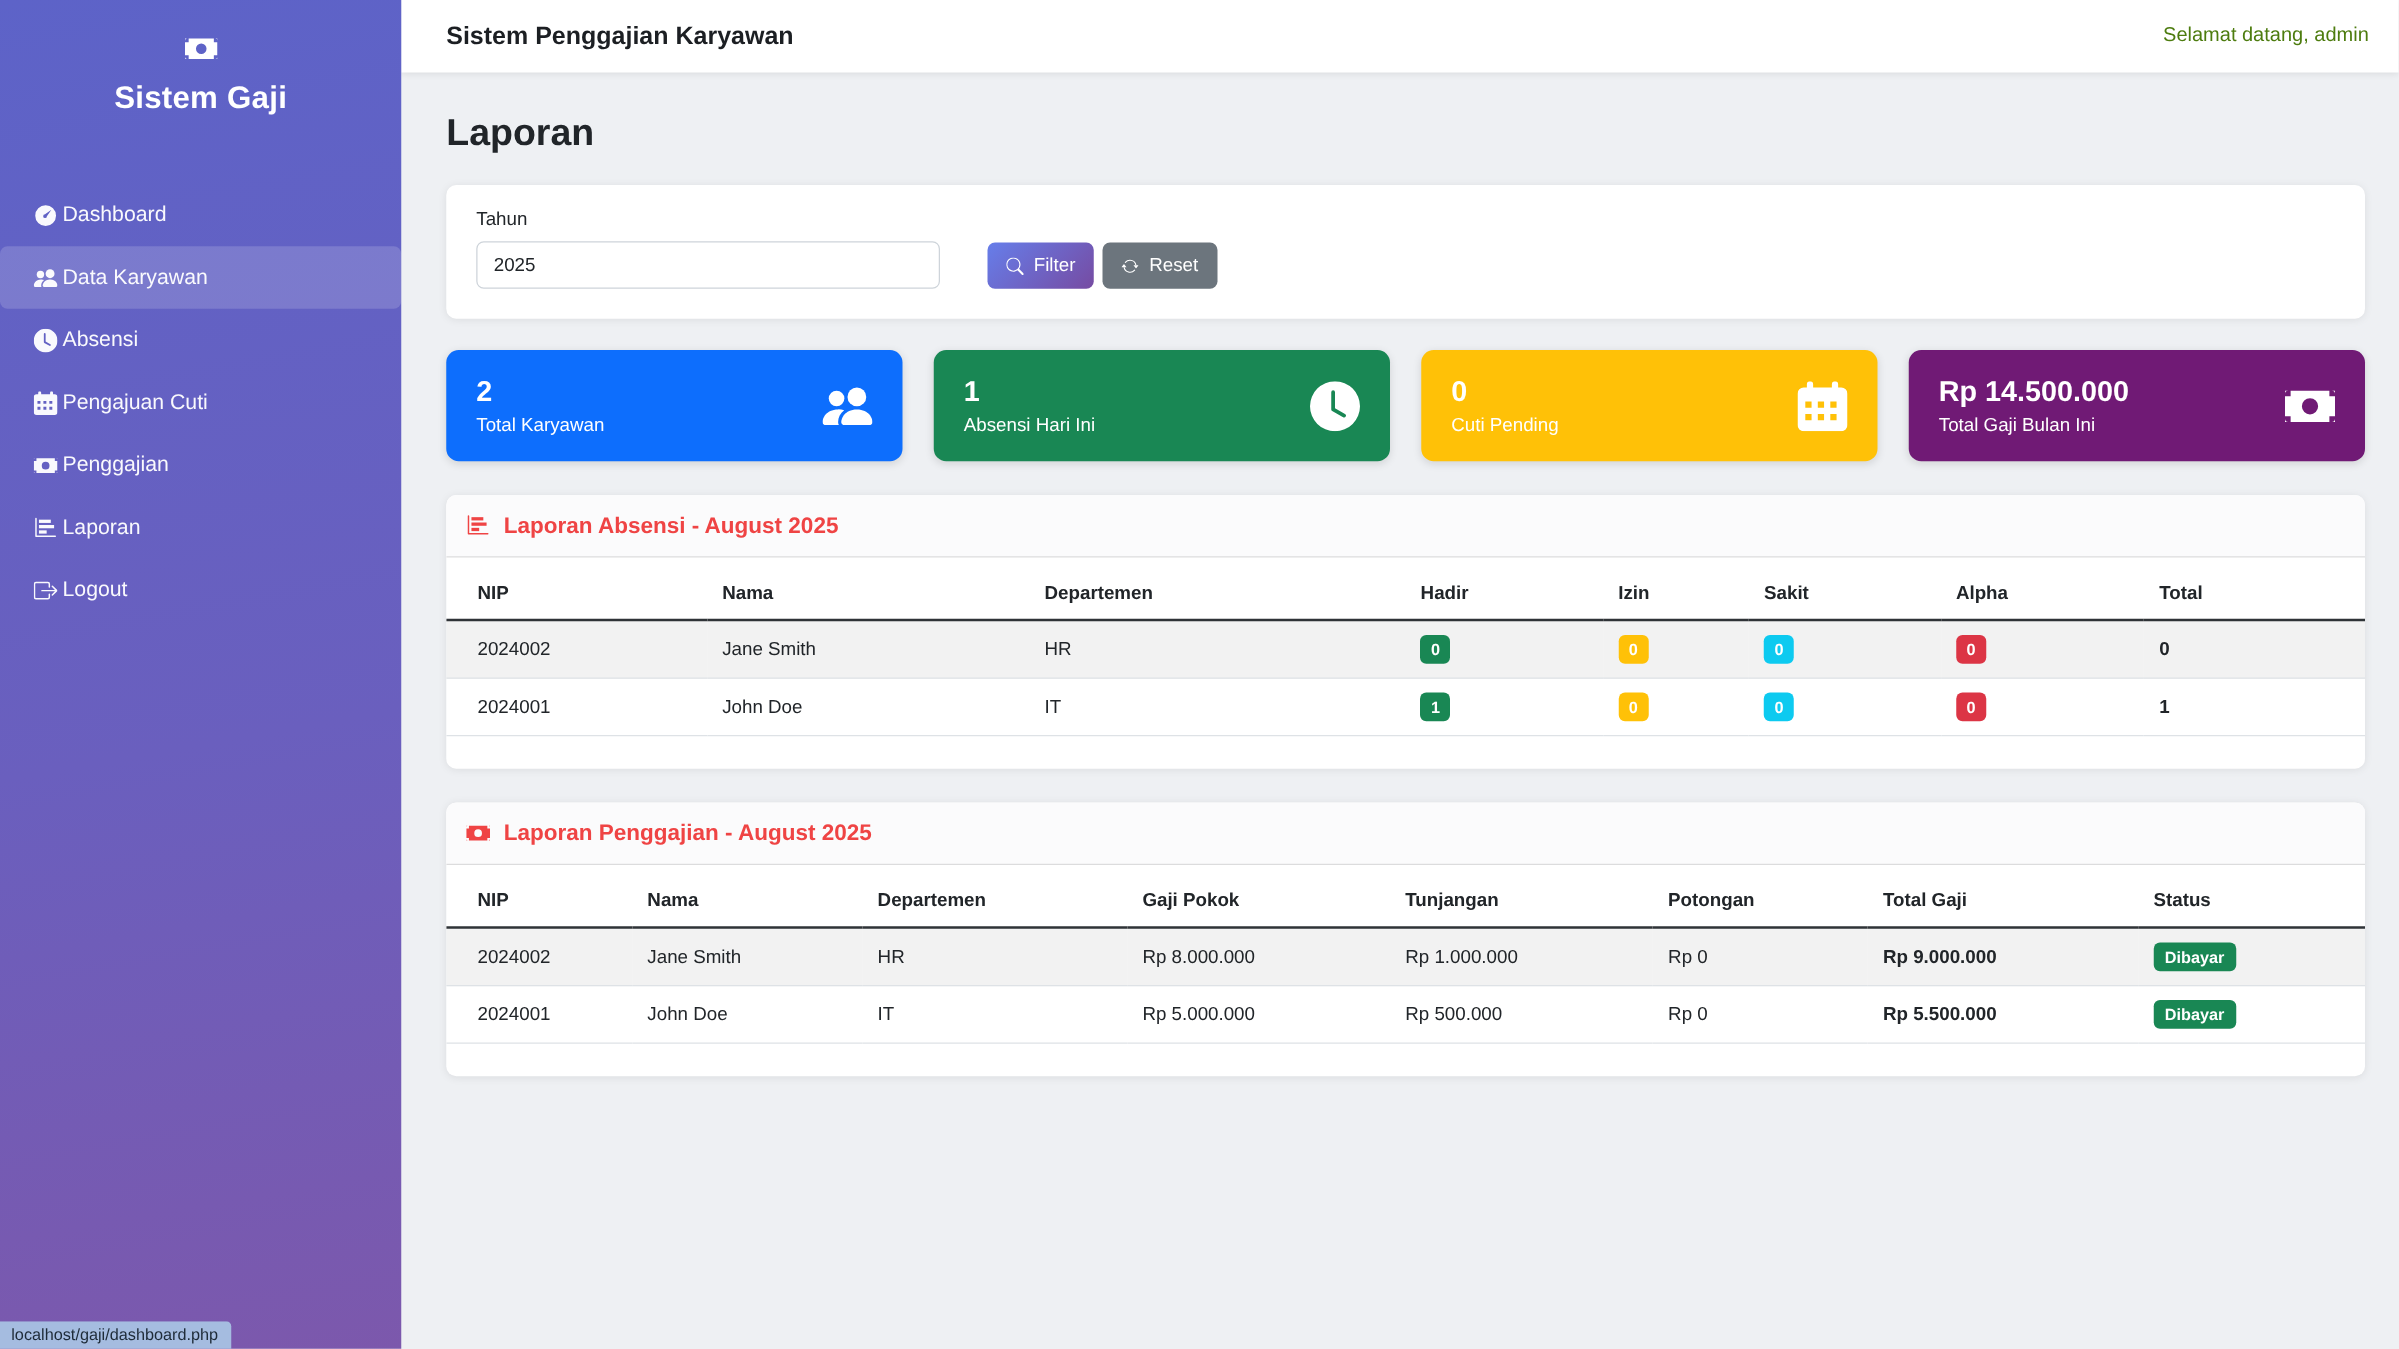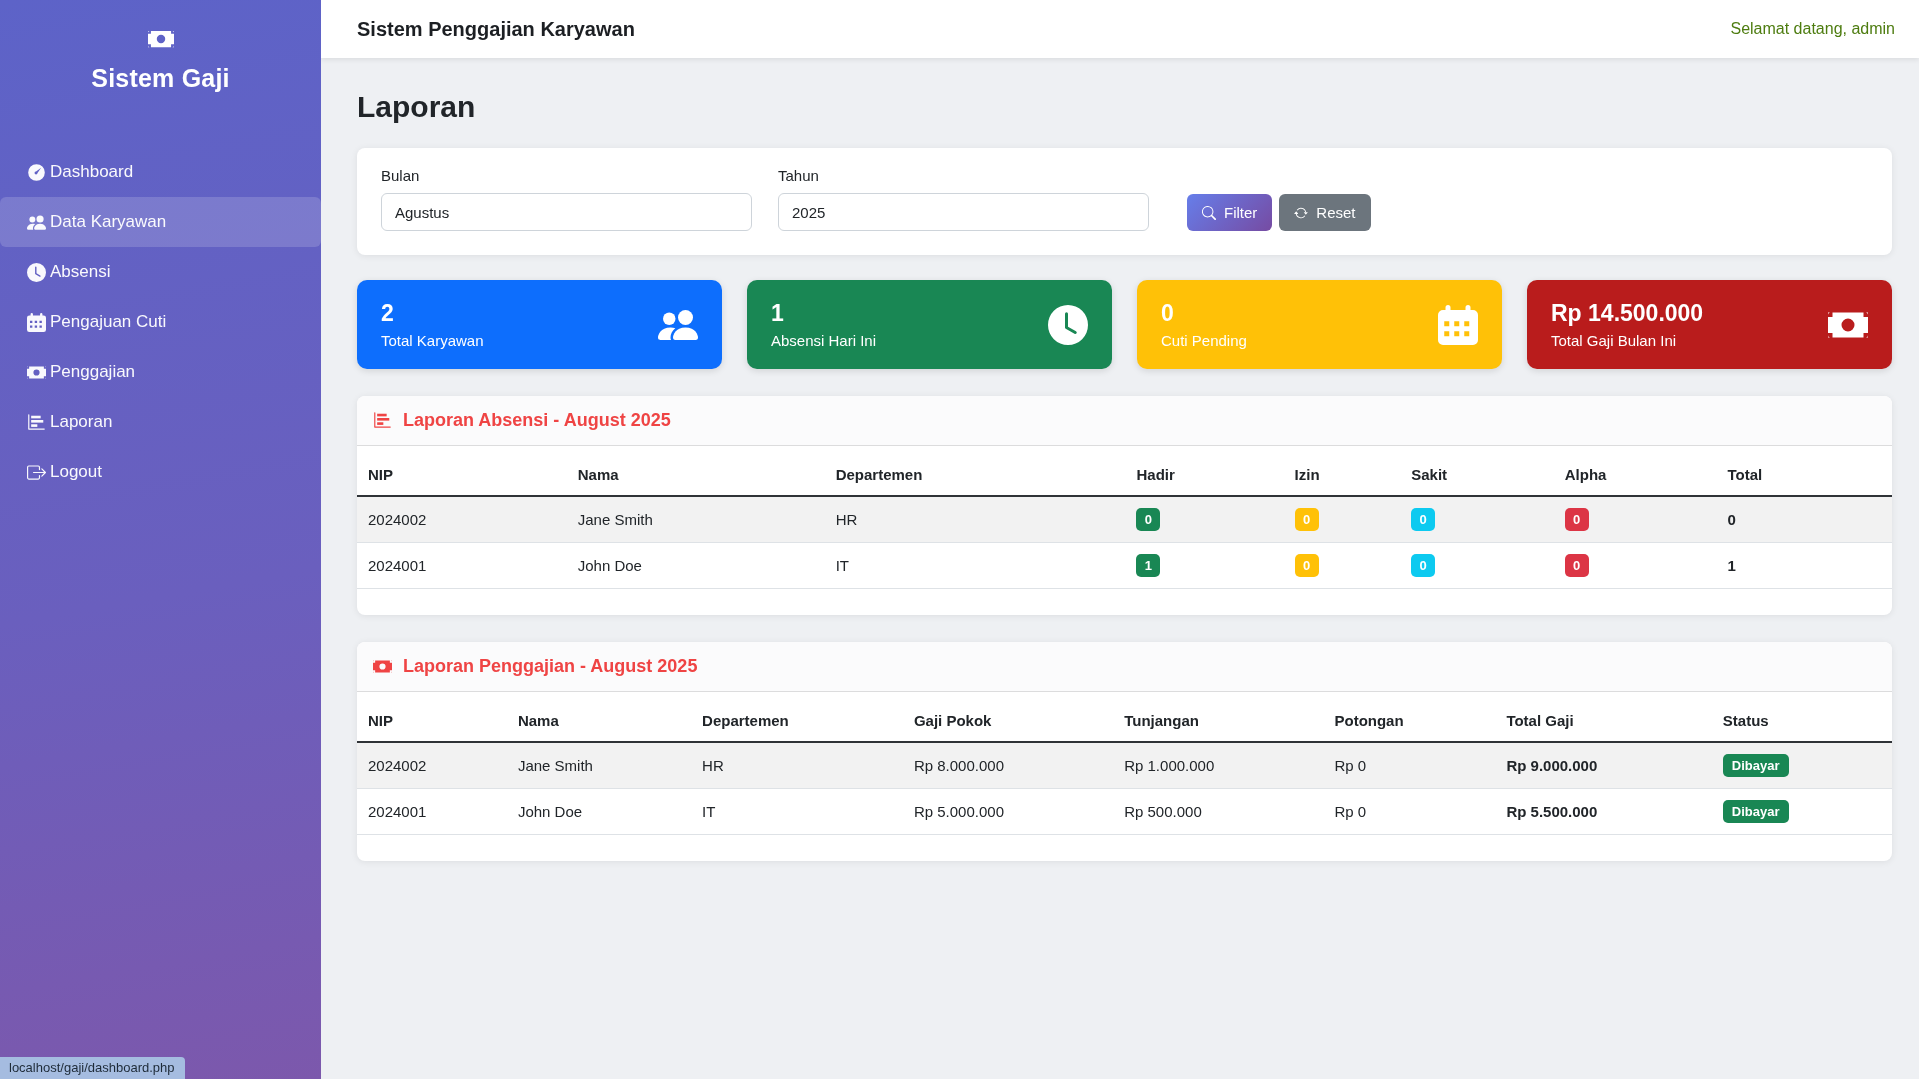--- a/index.html
+++ b/index.html
@@ -62,21 +62,21 @@
   
   .panel { margin-top:27px; overflow:hidden; padding-bottom:26px; }
   .panel-header { display:flex; align-items:center; gap:11px; padding:14px 16px;
     background:#fbfbfc; border-bottom:1px solid rgba(0,0,0,.12);
     font-size:18px; font-weight:bold; color:#ef4444; }
   .panel-header .icn svg { width:19px; height:19px; }
   table { width:100%; border-collapse:collapse; font-size:15px; color:#212529; margin-top:8px; }
   thead th { text-align:left; font-weight:bold; padding:12px 12px;
     border-bottom:2px solid #2f3337; }
   tbody td { padding:11px 12px; border-bottom:1px solid #dee2e6; }
-  th:first-child, td:first-child { padding-left:11px; }
+  th:first-child, td:first-child { padding-left:25px; }
   tbody tr:nth-child(odd) { background:rgba(0,0,0,.05); }
   .t-absensi th:nth-child(1){width:13.6%} .t-absensi th:nth-child(2){width:16.8%}
   .t-absensi th:nth-child(3){width:19.6%} .t-absensi th:nth-child(4){width:10.3%}
   .t-absensi th:nth-child(5){width:7.6%}  .t-absensi th:nth-child(6){width:10%}
   .t-absensi th:nth-child(7){width:10.6%}
   .t-gaji th:nth-child(1){width:9.7%}  .t-gaji th:nth-child(2){width:12%}
   .t-gaji th:nth-child(3){width:13.8%} .t-gaji th:nth-child(4){width:13.7%}
   .t-gaji th:nth-child(5){width:13.7%} .t-gaji th:nth-child(6){width:11.2%}
   .t-gaji th:nth-child(7){width:14.1%}
   .bold { font-weight:bold; }
@@ -170,24 +170,20 @@
 <header class="topbar">
   <div class="topbar-title">Sistem Penggajian Karyawan</div>
   <div class="topbar-welcome">Selamat datang, admin</div>
 </header>
 
 <main class="main">
   <h1 class="page-title">Laporan</h1>
 
   <section class="card filter-card">
     <div class="field">
-      <label>Bulan</label>
-      <input type="text" value="Agustus" style="">
-    </div>
-    <div class="field">
       <label>Tahun</label>
       <input type="text" value="2025" style="">
     </div>
     <div class="btn-row">
       <button class="btn btn-filter">
         <span class="icn">
             <svg viewBox="0 0 16 16">
               <path d="M11.742 10.344a6.5 6.5 0 1 0-1.397 1.398h-.001c.03.04.062.078.098.115l3.85 3.85a1 1 0 0 0 1.415-1.414l-3.85-3.85a1.007 1.007 0 0 0-.115-.1zM12 6.5a5.5 5.5 0 1 1-11 0 5.5 5.5 0 0 1 11 0z"></path>
             </svg>
           </span>
@@ -235,21 +231,21 @@
         <div>
           <div class="stat-value">0</div>
           <div class="stat-label">Cuti Pending</div>
         </div>
         <span class="icn">
           <svg viewBox="0 0 16 16">
             <path fill-rule="evenodd" d="M4 0a1 1 0 0 1 1 1v1h6V1a1 1 0 1 1 2 0v1h1a2 2 0 0 1 2 2v10a2 2 0 0 1-2 2H2a2 2 0 0 1-2-2V4a2 2 0 0 1 2-2h1V1a1 1 0 0 1 1-1zM2.5 6.5h2v2h-2zm4 0h2v2h-2zm4 0h2v2h-2zm-8 4h2v2h-2zm4 0h2v2h-2zm4 0h2v2h-2z"></path>
           </svg>
         </span>
       </div>
-      <div class="stat-card" style="background: #b91c1c;">
+      <div class="stat-card" style="background: #701a75;">
         <div>
           <div class="stat-value">Rp 14.500.000</div>
           <div class="stat-label">Total Gaji Bulan Ini</div>
         </div>
         <span class="icn">
           <svg viewBox="0 0 16 16">
             <path fill-rule="evenodd" d="M1 3h14a1 1 0 0 1 1 1v8a1 1 0 0 1-1 1H1a1 1 0 0 1-1-1V4a1 1 0 0 1 1-1zm7 2.4a2.6 2.6 0 1 0 0 5.2 2.6 2.6 0 0 0 0-5.2zM0 3h1.8v1.8H0zM14.2 3H16v1.8h-1.8zM0 11.2h1.8V13H0zM14.2 11.2H16V13h-1.8z"></path>
           </svg>
         </span>
       </div>

